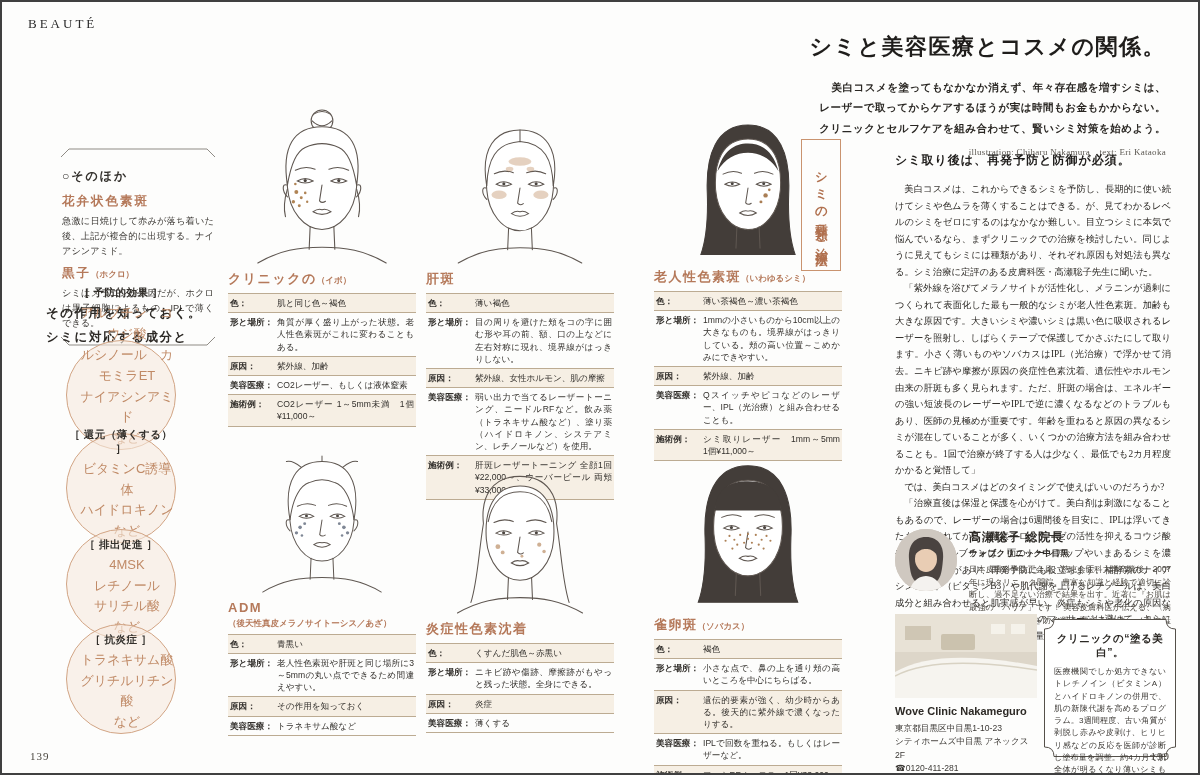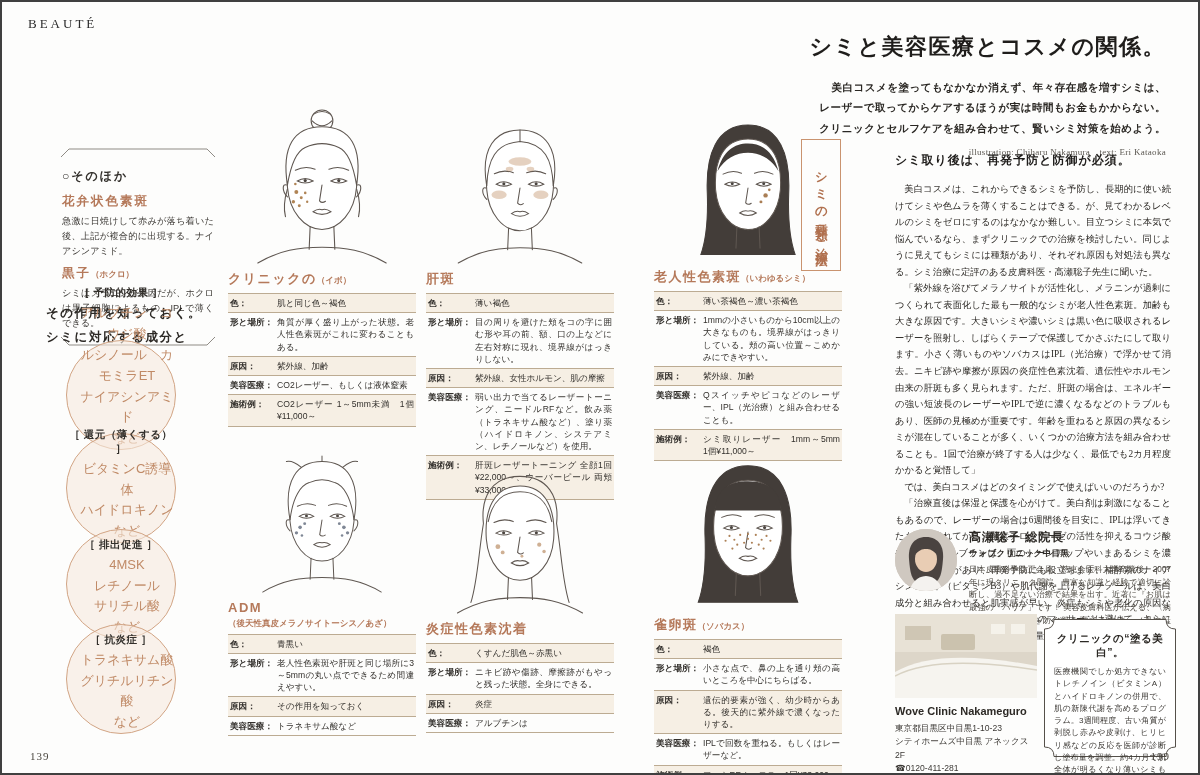--- a/index.html
+++ b/index.html
@@ -379,21 +379,21 @@
         <div class="trow">
           <div class="tlabel">形と場所：</div>
           <div class="tval">ニキビ跡や傷跡、摩擦跡がもやっと残った状態。全身にできる。</div>
         </div>
         <div class="trow">
           <div class="tlabel">原因：</div>
           <div class="tval">炎症</div>
         </div>
         <div class="trow">
           <div class="tlabel">美容医療：</div>
-          <div class="tval">アルブチンは</div>
+          <div class="tval">薄くする</div>
         </div>
       </div>
   </div>
 
   <div class="spot-col p6">
     <svg class="face-art" viewBox="0 0 186 160" height="156">
       <g stroke="#5f5751" stroke-width="1.1" fill="none" stroke-linecap="round">
         <path d="M93 12 C59 12 47 44 49 86 C50 116 47 138 42 152 L144 152 C139 138 136 116 137 86 C139 44 127 12 93 12 Z" fill="#433d39" stroke="#433d39"></path>
         <path d="M93 27 C65 27 56 53 58 82 C60 107 75 125 93 125 C111 125 126 107 128 82 C130 53 121 27 93 27 Z" fill="#fff"></path>
         <path d="M59 58 C60 36 74 28 93 28 C112 28 126 36 127 58 L59 58 Z" fill="#433d39" stroke="none"></path>

